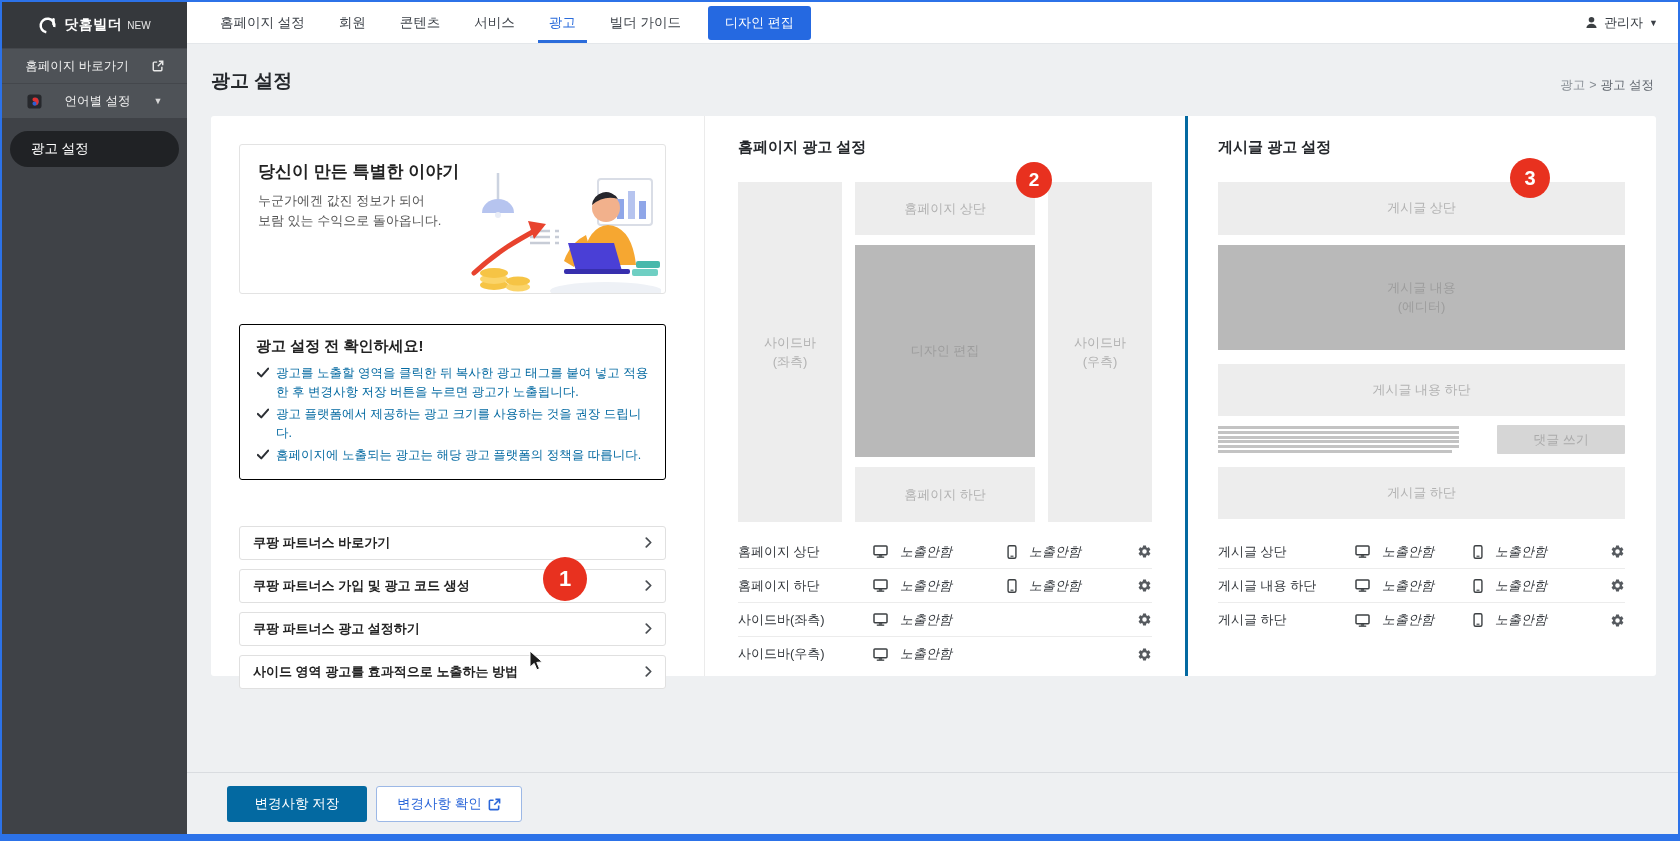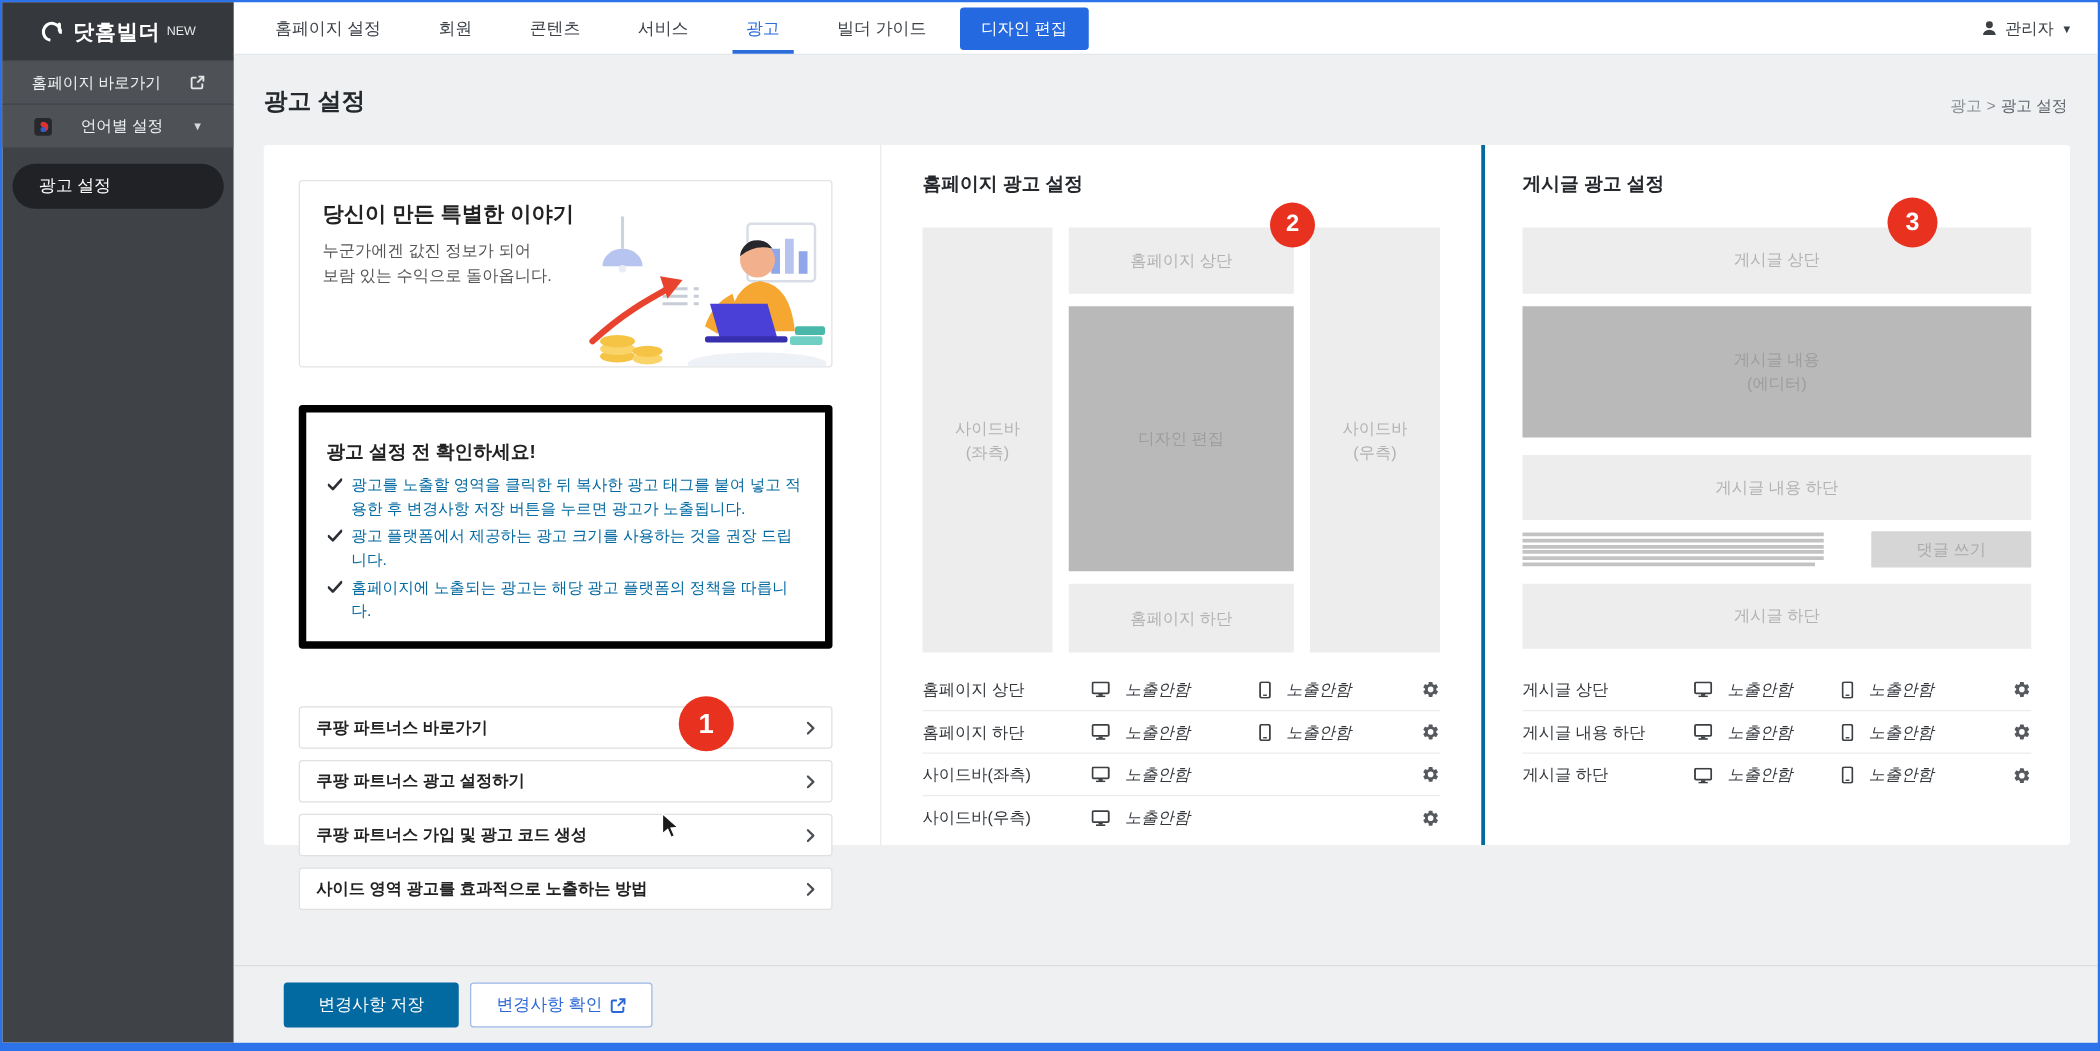--- a/index.html
+++ b/index.html
@@ -3,31 +3,31 @@
 <meta charset="utf-8">
 <style>
   * { box-sizing: border-box; margin: 0; padding: 0; }
   html,body { width:1680px; height:841px; overflow:hidden; }
   body { font-family:"Liberation Sans","DejaVu Sans",sans-serif; background:#fff; }
   .window { width:1680px; height:841px; border:2px solid #2c72e8; border-bottom-width:7px; display:flex; position:relative; }
 
   
   .sidebar { width:185px; flex-shrink:0; background:#3f4247; display:flex; flex-direction:column; }
   .logo-row { height:46px; background:#35383c; display:flex; align-items:center; justify-content:center; gap:7px; color:#fff; }
-  .logo-brand { font-size:17px; font-weight:bold; letter-spacing:0.5px; }
+  .logo-brand { font-size:14px; font-weight:bold; letter-spacing:0.5px; }
   .logo-new { font-size:10px; color:#e8e8e8; margin-left:-2px; }
   .side-btn { height:35px; background:#4e5257; border-top:1px solid #44474c; display:flex; align-items:center; justify-content:center; gap:23px; color:#f1f1f1; font-size:12.5px; cursor:pointer; }
   .side-menu { padding:13px 8px; }
   .pill { height:36px; background:#202225; border-radius:18px; color:#fff; font-size:13.5px; display:flex; align-items:center; padding-left:21px; cursor:pointer; }
   .caret { font-size:9px; color:#d8d8d8; }
 
   
   .content { flex:1; display:flex; flex-direction:column; min-width:0; }
   .navbar { height:42px; background:#fff; border-bottom:1px solid #e4e7ea; display:flex; align-items:stretch; padding:0 20px 0 22px; flex-shrink:0; }
-  .tabs { display:flex; gap:24px; height:100%; }
+  .tabs { display:flex; gap:12px; height:100%; }
   .tab { display:flex; align-items:center; padding:0 11px; font-size:13.5px; color:#3c4148; border-bottom:3px solid transparent; border-top:3px solid transparent; cursor:pointer; white-space:nowrap; }
   .tab.active { color:#2b6cdb; border-bottom-color:#2b6cdb; }
   .design-btn { align-self:center; margin-left:16px; background:#2569e1; color:#fff; border:none; border-radius:3px; padding:8px 17px; font-size:13px; cursor:pointer; white-space:nowrap; font-family:inherit; }
   .user-box { margin-left:auto; display:flex; align-items:center; gap:6px; color:#3b4046; font-size:13px; cursor:pointer; }
 
   .main { flex:1; background:#eef0f2; display:flex; flex-direction:column; overflow:hidden; }
   .page-head { display:flex; justify-content:space-between; align-items:flex-end; padding:24px 24px 0 24px; }
   .page-title { font-size:19px; font-weight:bold; color:#25282c; }
   .breadcrumb { font-size:12.5px; color:#878d94; }
   .breadcrumb .cur { color:#5f656d; }
@@ -40,21 +40,21 @@
   .col-mid   { width:481px; padding:22px 33px 0 33px; border-left:1px solid #ebebeb; }
   .col-right { flex:1;      padding:22px 31px 0 30px; border-left:3px solid #0369a1; }
   .col-title { font-size:15px; font-weight:bold; color:#24272b; margin-bottom:25px; }
 
   
   .promo { height:150px; border:1px solid #e3e3e3; border-radius:3px; padding:15px 18px; position:relative; overflow:hidden; }
   .promo-title { font-size:17px; font-weight:bold; color:#222; margin-bottom:8px; }
   .promo-line { font-size:13px; color:#555; line-height:1.55; }
   .promo-art { position:absolute; right:4px; bottom:-2px; }
 
-  .notice { margin-top:30px; border:6px solid #000000; border-radius:3px; padding:22px 16px 12px 16px; }
+  .notice { margin-top:30px; border:1px solid #000000; border-radius:3px; padding:12px 16px 12px 16px; }
   .notice-title { font-size:15px; font-weight:bold; color:#222; margin-bottom:8px; }
   .notice-item { font-size:12.5px; color:#0369a1; line-height:1.55; padding-left:20px; position:relative; margin-bottom:2px; }
   .notice-item svg { position:absolute; left:1px; top:3px; }
 
   .links { margin-top:46px; }
   .link-row { height:34px; border:1px solid #e0e0e0; border-radius:3px; margin-bottom:9px; display:flex; align-items:center; justify-content:space-between; padding:0 13px; font-size:13px; font-weight:bold; color:#222; cursor:pointer; background:#fff; }
 
   
   .num-badge { position:absolute; background:#e8311f; color:#fff; font-weight:bold; border-radius:50%; display:flex; align-items:center; justify-content:center; z-index:5; }
   .badge-1 { width:44px; height:44px; top:441px; left:332px; font-size:22px; }
@@ -261,27 +261,27 @@
           </div>
 
           <div class="links">
             <div class="link-row">
               <span>쿠팡 파트너스 바로가기</span>
               <svg width="7" height="11">
                   <use href="#i-chevron"></use>
                 </svg>
             </div>
             <div class="link-row">
-              <span>쿠팡 파트너스 광고 설정하기</span>
+              <span>쿠팡 파트너스 가입 및 광고 코드 생성</span>
               <svg width="7" height="11">
                   <use href="#i-chevron"></use>
                 </svg>
             </div>
             <div class="link-row">
-              <span>쿠팡 파트너스 가입 및 광고 코드 생성</span>
+              <span>쿠팡 파트너스 광고 설정하기</span>
               <svg width="7" height="11">
                   <use href="#i-chevron"></use>
                 </svg>
             </div>
             <div class="link-row">
               <span>사이드 영역 광고를 효과적으로 노출하는 방법</span>
               <svg width="7" height="11">
                   <use href="#i-chevron"></use>
                 </svg>
             </div>

